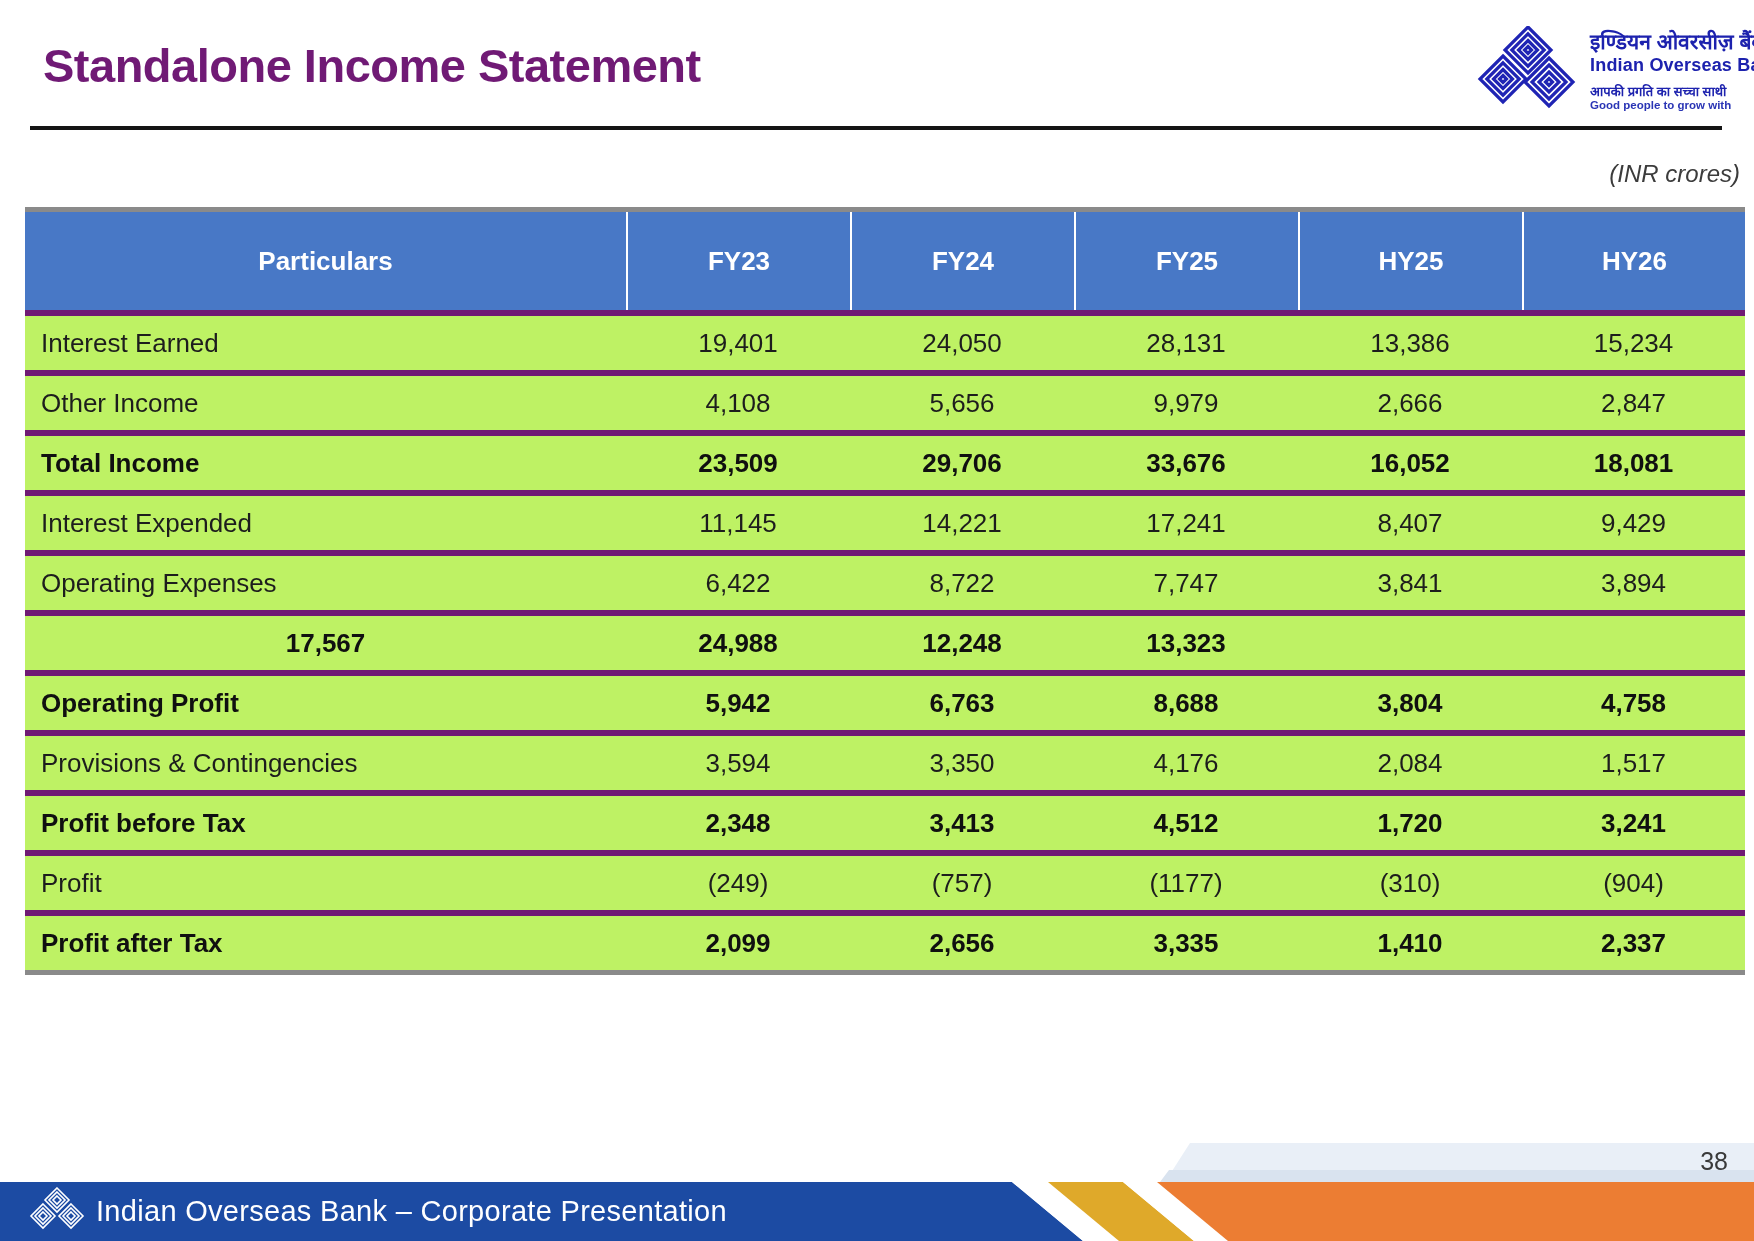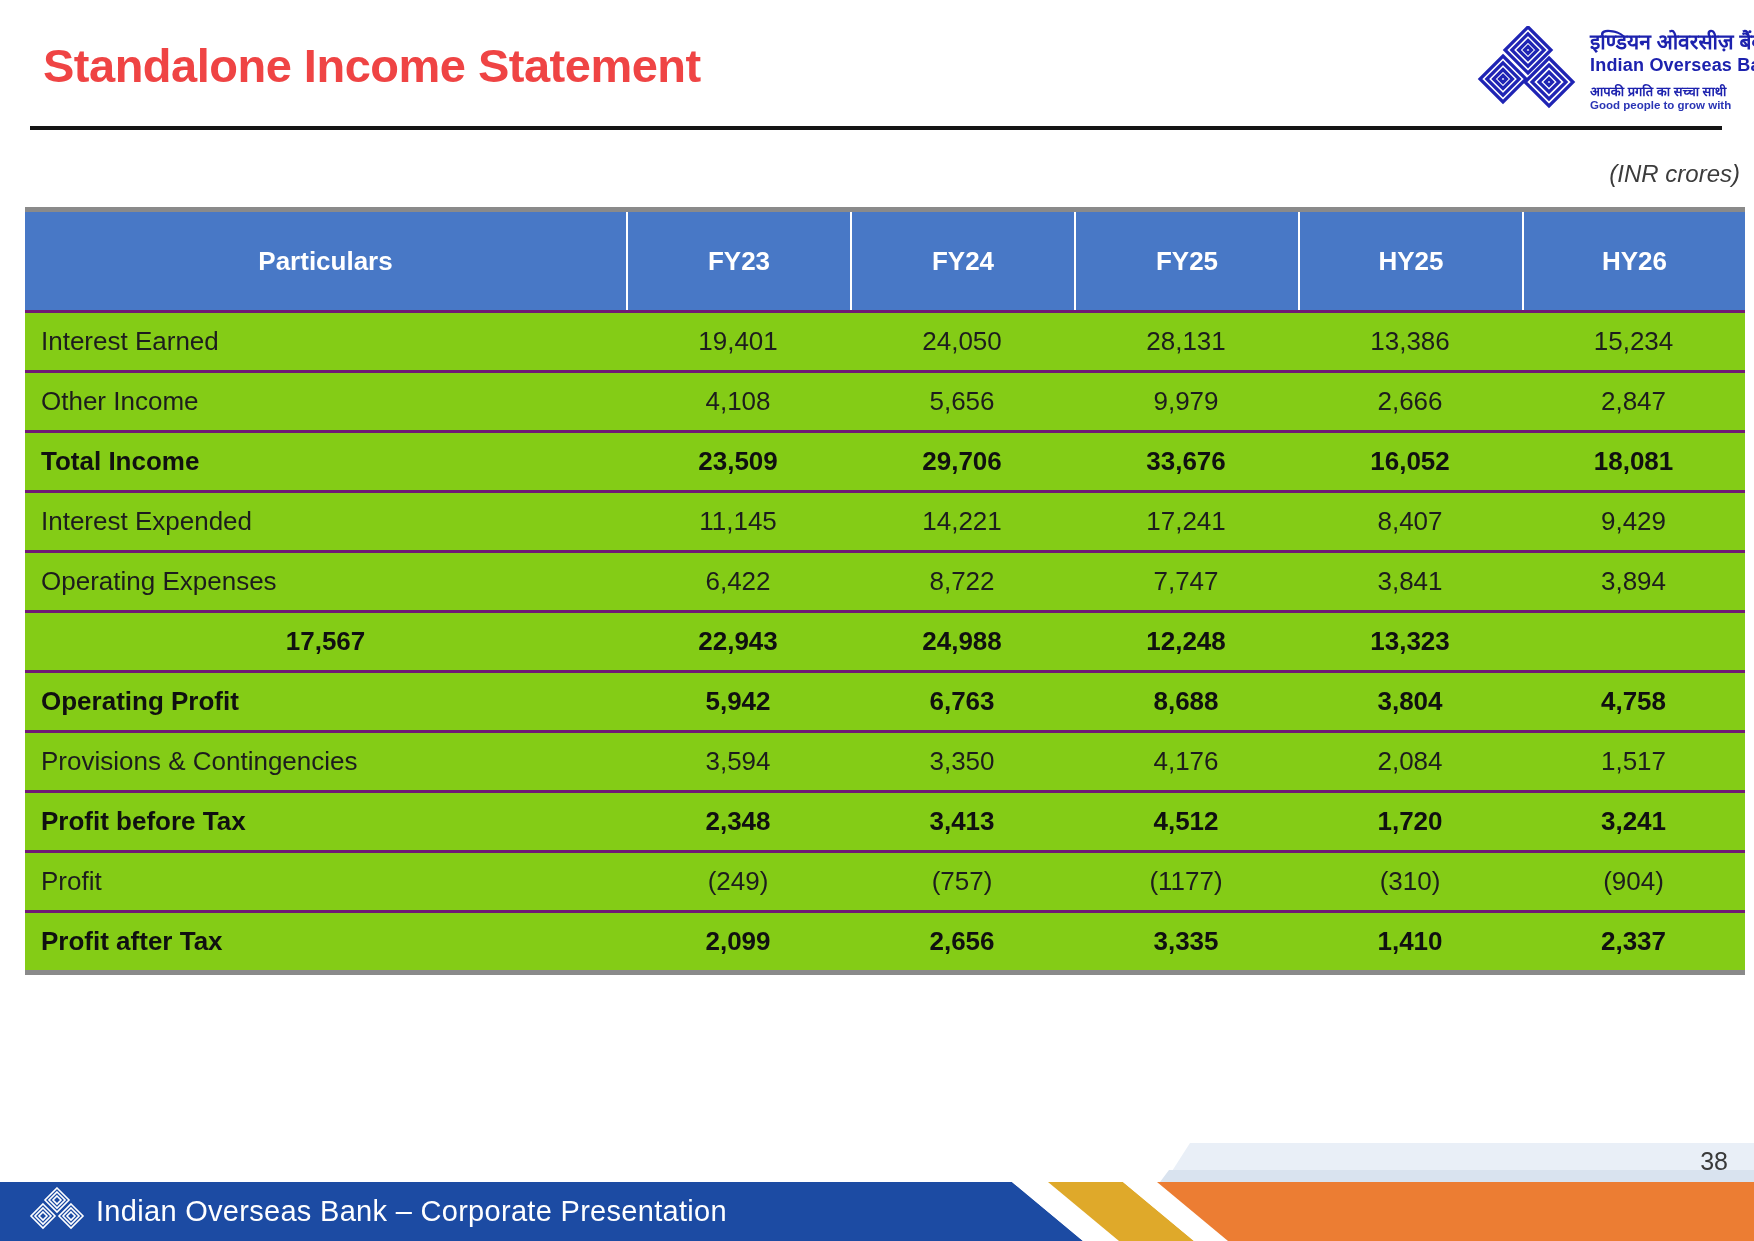--- a/index.html
+++ b/index.html
@@ -3,21 +3,21 @@
 <meta charset="utf-8">
 <style>
   html,body{margin:0;padding:0;background:#ffffff;}
   .page{
     position:relative;width:1754px;height:1241px;background:#ffffff;
     font-family:"Liberation Sans", sans-serif;overflow:hidden;
   }
   
   .title{
     position:absolute;left:43px;top:38px;font-size:47px;font-weight:700;
-    color:#ef4444;letter-spacing:-0.5px;text-align:center;
+    color:#701a75;letter-spacing:-0.5px;text-align:center;
   }
   .title-rule{position:absolute;left:30px;top:126px;width:1692px;height:4px;background:#151515;}
 
   
   .brand{position:absolute;left:1476px;top:26px;width:272px;height:96px;}
   .brand svg{position:absolute;left:0;top:0;}
   .brand-text{position:absolute;left:114px;top:4px;width:170px;color:#1d22ae;}
   .brand-hindi{font-size:21px;font-weight:700;white-space:nowrap;line-height:24px;}
   .brand-eng{font-size:18px;font-weight:700;white-space:nowrap;line-height:22px;letter-spacing:0.2px;}
   .brand-tag-hindi{font-size:13px;font-weight:600;white-space:nowrap;margin-top:8px;line-height:15px;color:#1d22ae;}
@@ -27,21 +27,21 @@
   .unit-note{position:absolute;right:14px;top:160px;font-size:24px;font-style:italic;color:#3c3c3c;text-align:center;}
 
   
   .fin-table{
     position:absolute;left:25px;top:207px;width:1720px;
     border-top:5px solid #8a8a8a;border-bottom:5px solid #8a8a8a;
   }
   .thead{display:grid;grid-template-columns:601px 224px 224px 224px 224px 223px;height:98px;background:#4878c6;}
   .th{display:flex;align-items:center;justify-content:center;color:#ffffff;font-weight:700;font-size:26px;border-left:2px solid #ffffff;box-sizing:border-box;}
   .th:first-child{border-left:none;}
-  .trow{display:grid;grid-template-columns:601px 224px 224px 224px 224px 223px;height:60px;border-top:3px solid #701a75;box-sizing:border-box;background:#84cc16;}
+  .trow{display:grid;grid-template-columns:601px 224px 224px 224px 224px 223px;height:60px;border-top:6px solid #701a75;box-sizing:border-box;background:#bef264;}
   .trow:first-of-type{border-top:none;}
   .cell{display:flex;align-items:center;justify-content:center;font-size:26px;color:#1d1d1d;}
   .cell.label{justify-content:flex-start;padding-left:16px;}
   .trow.bold .cell{font-weight:700;color:#101010;}
 
   
   .page-band{position:absolute;left:1160px;top:1143px;width:594px;height:39px;background:#e9eff7;
     clip-path:polygon(30px 0,594px 0,594px 39px,5px 39px);}
   .page-band-dark{position:absolute;left:1160px;top:1170px;width:594px;height:12px;background:#d9e3ef;
     clip-path:polygon(9px 0,594px 0,594px 12px,0px 12px);}
@@ -144,21 +144,20 @@
       <div class="cell label">Operating Expenses</div>
       <div class="cell">6,422</div>
       <div class="cell">8,722</div>
       <div class="cell">7,747</div>
       <div class="cell">3,841</div>
       <div class="cell">3,894</div>
     </div>
 
     <div class="trow bold">
       <div class="cell">17,567</div>
-      <div class="cell">22,943</div>
       <div class="cell">24,988</div>
       <div class="cell">12,248</div>
       <div class="cell">13,323</div>
     </div>
 
     <div class="trow bold">
       <div class="cell label">Operating Profit</div>
       <div class="cell">5,942</div>
       <div class="cell">6,763</div>
       <div class="cell">8,688</div>

